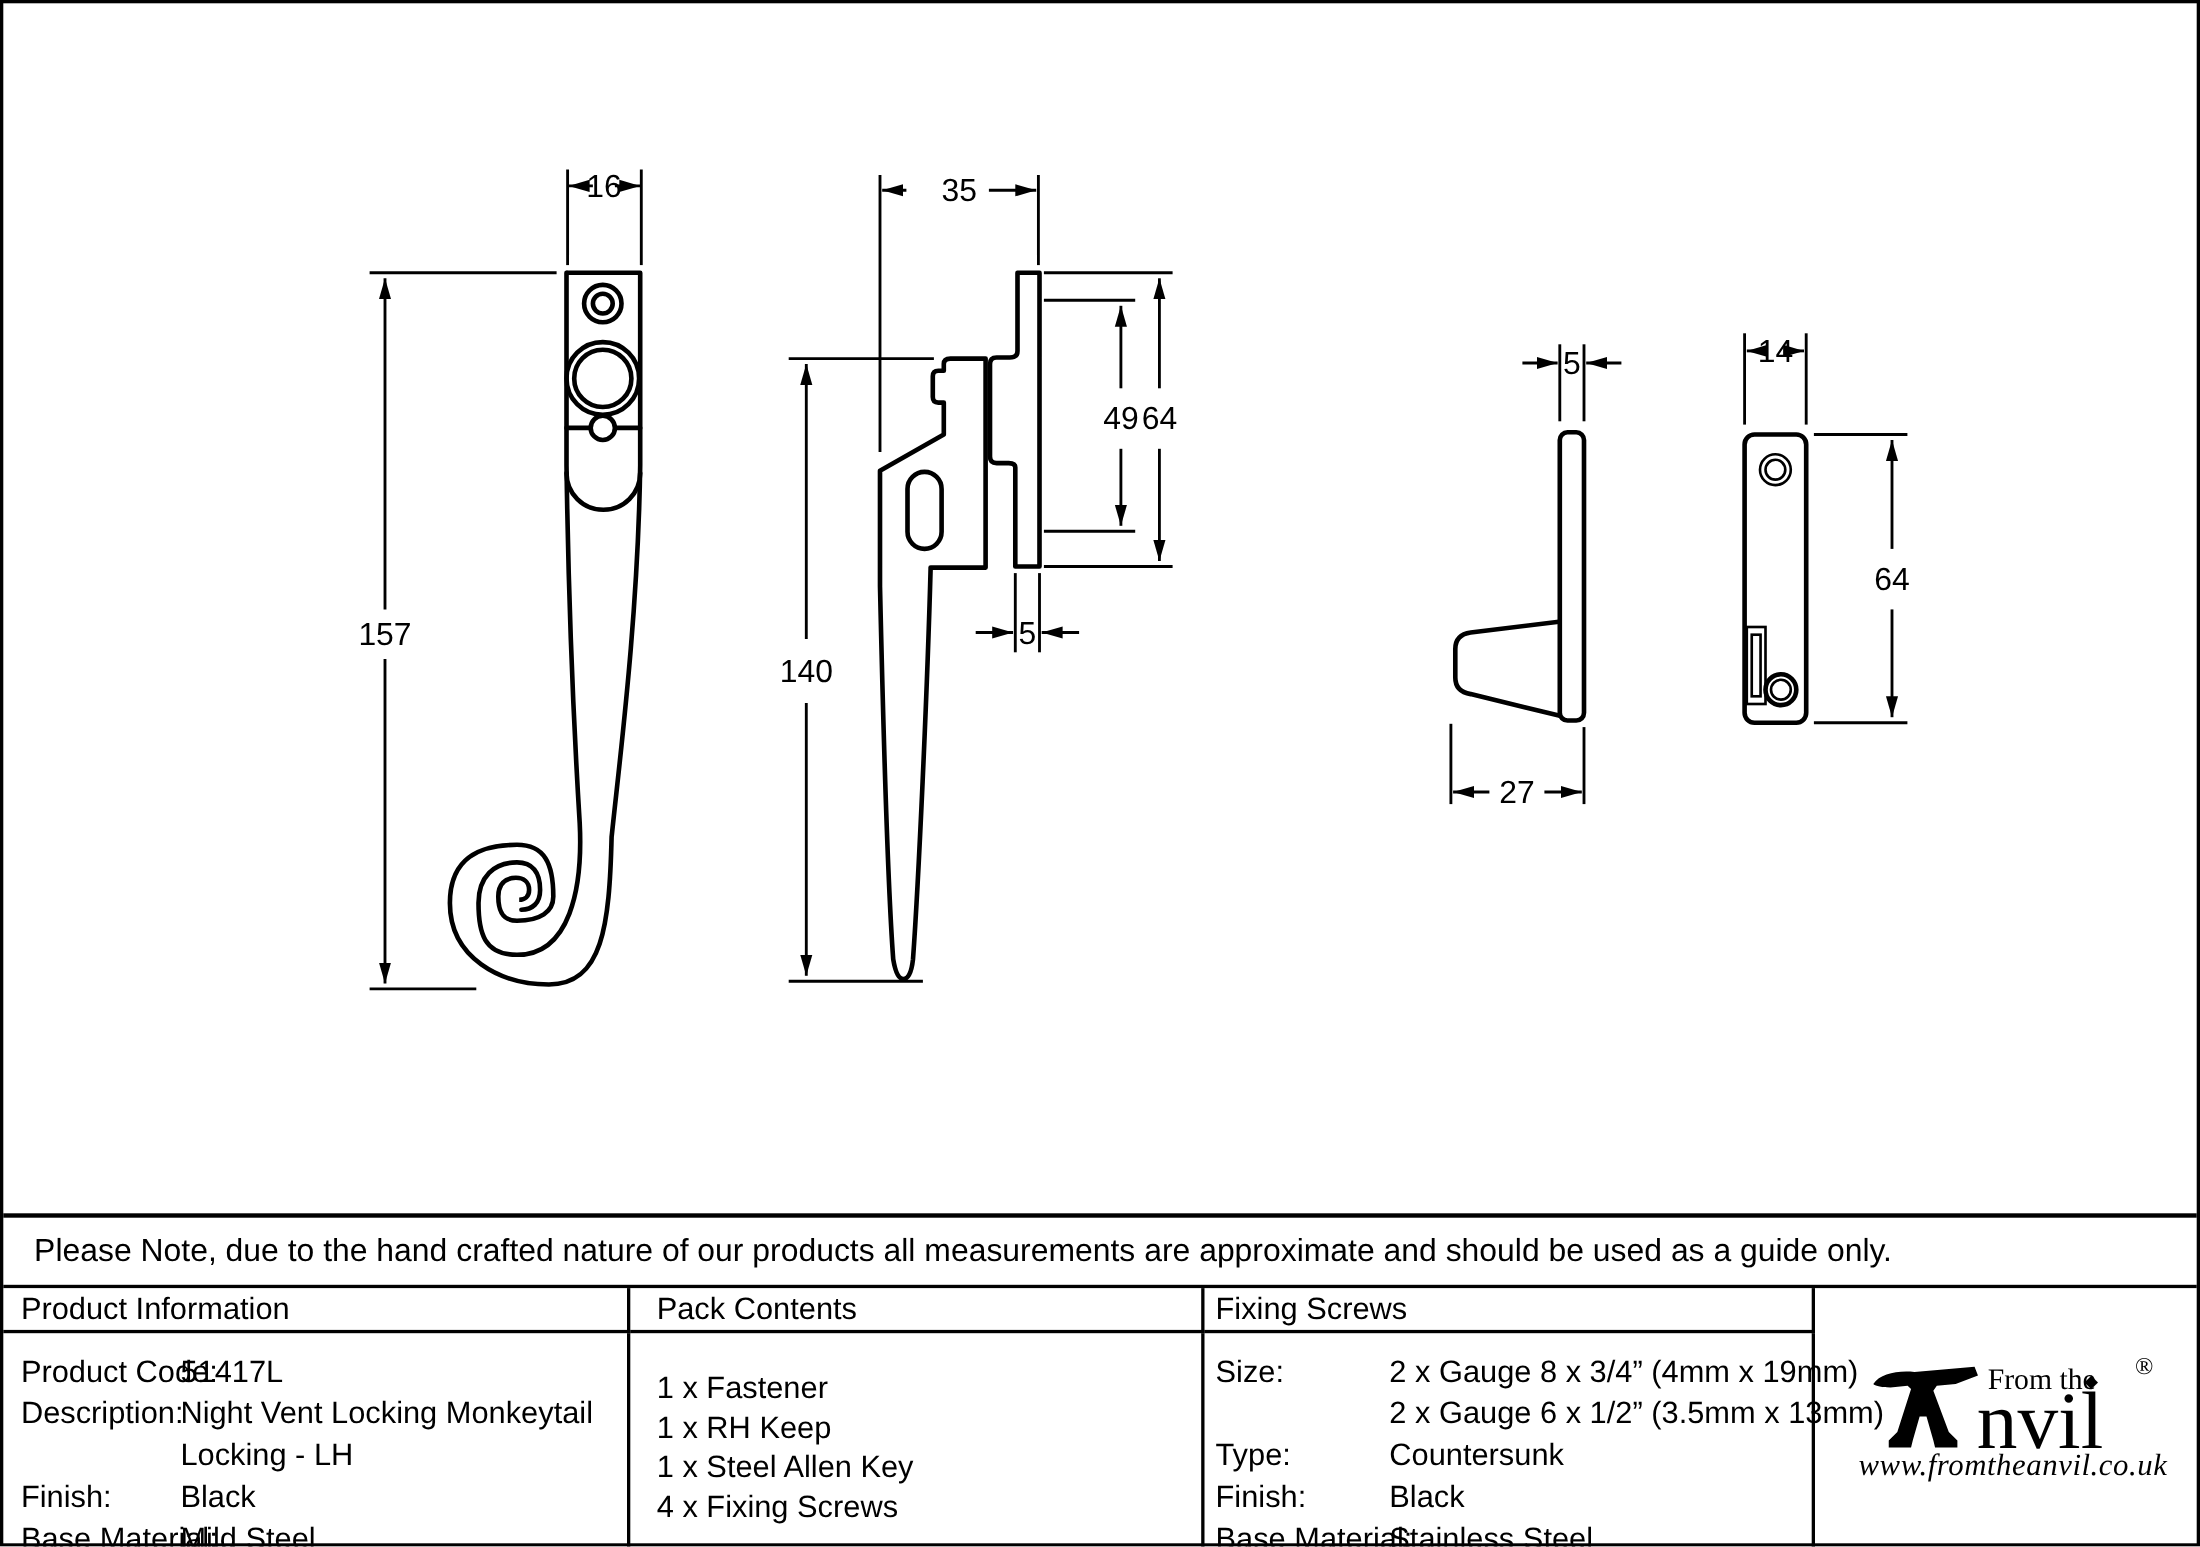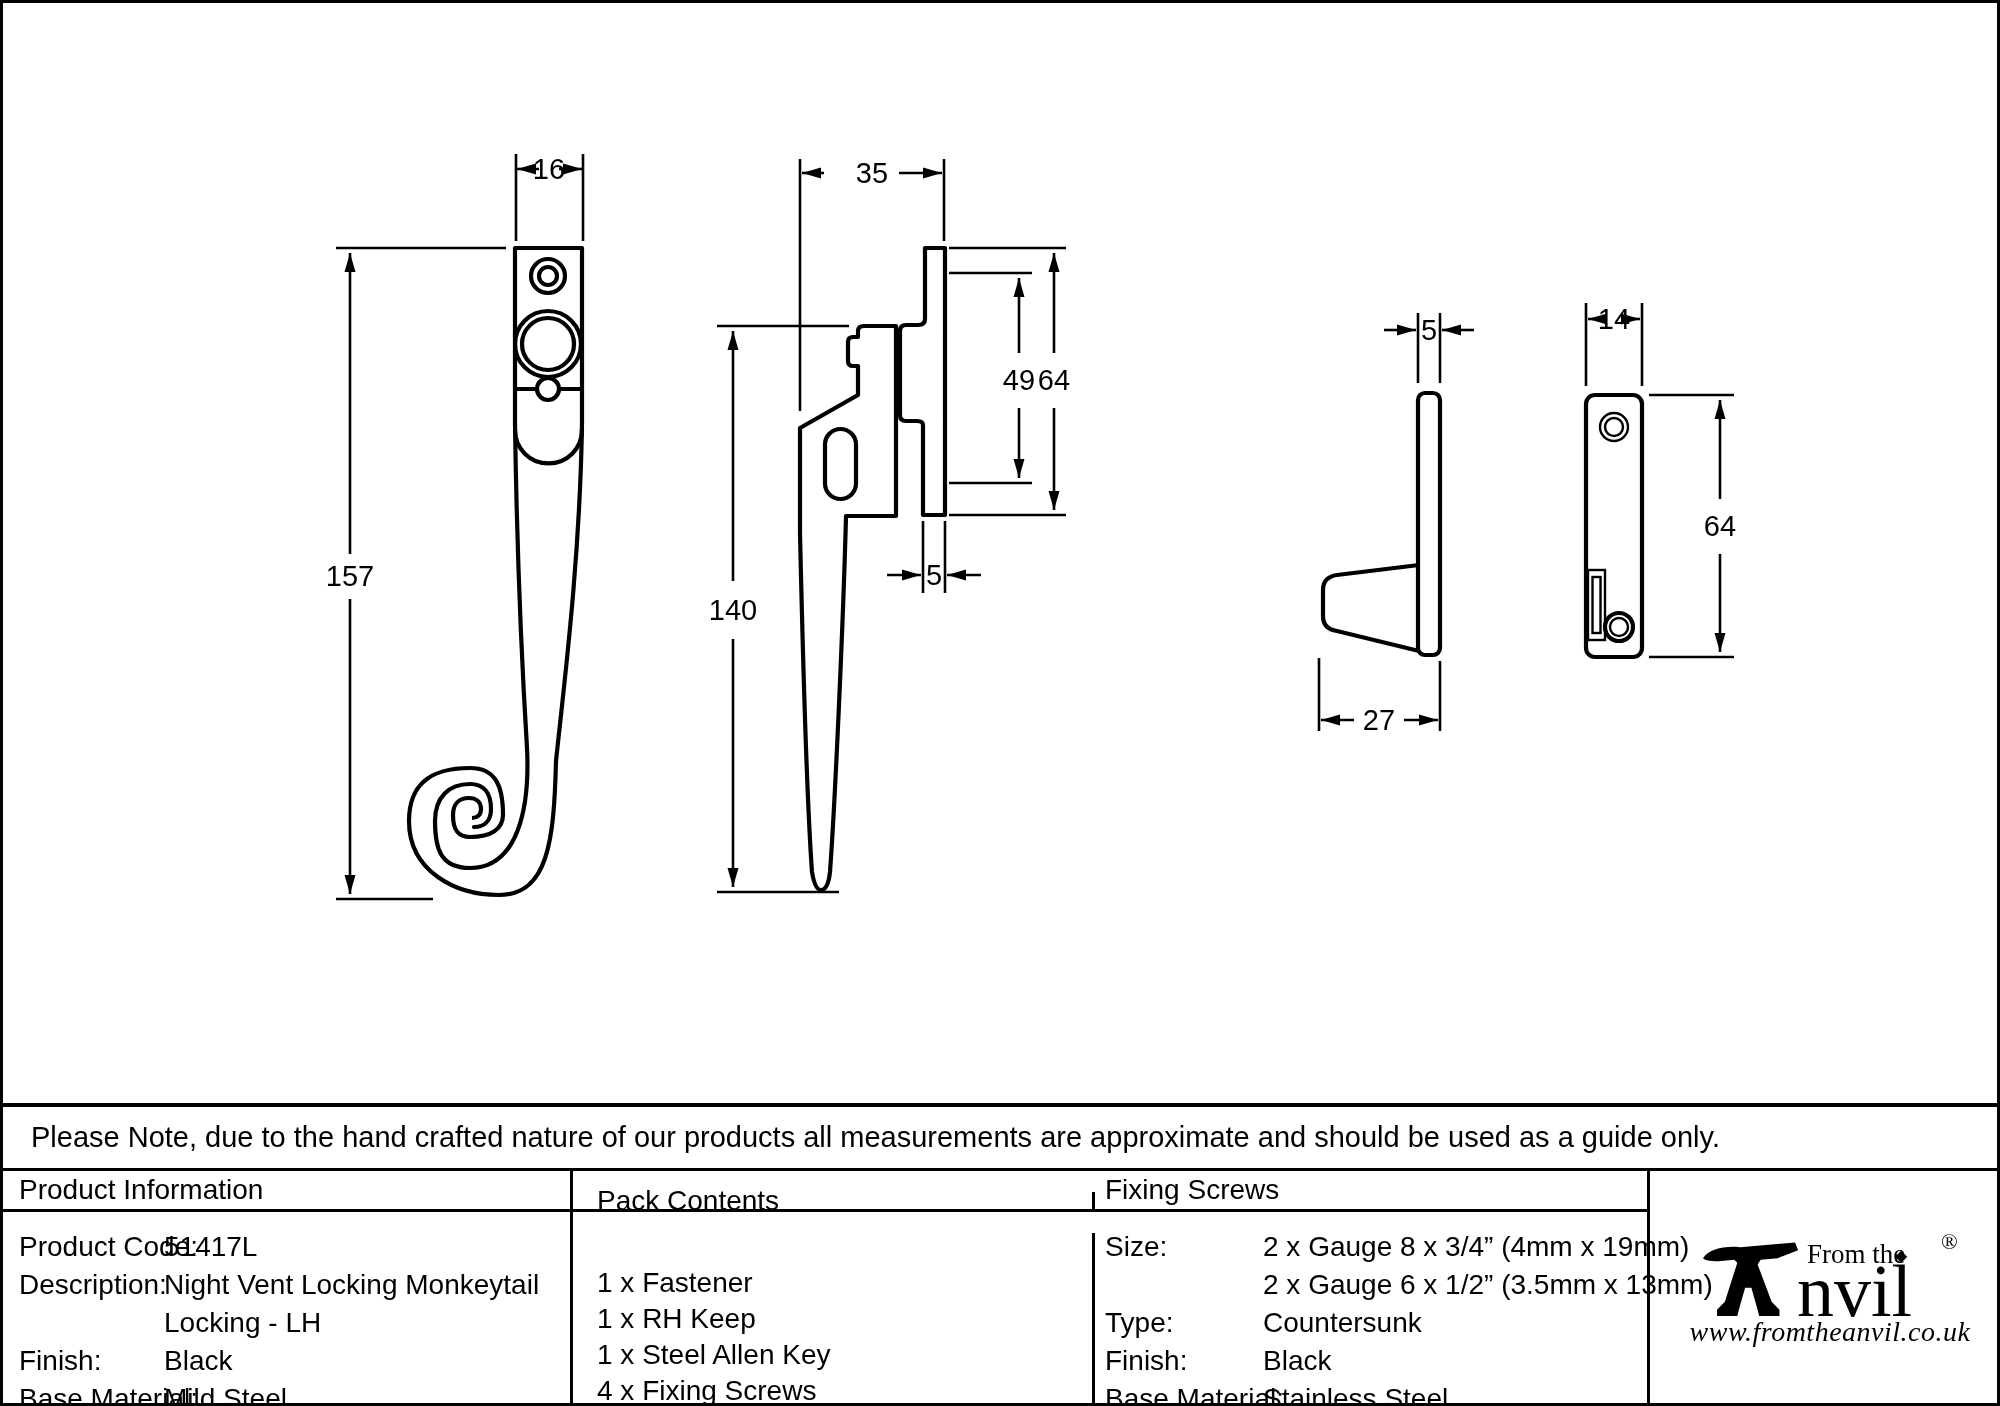--- a/index.html
+++ b/index.html
@@ -22,21 +22,21 @@
   }
   #info-table{
     display:grid;height:238px;
     grid-template-columns:570px 522px 555px 1fr;
     grid-template-rows:41px 197px;
   }
   .hcell{border-right:3px solid #000;border-bottom:3px solid #000;
     display:flex;align-items:center;font-size:28px;}
   .dcell{border-right:3px solid #000;padding-top:16px;font-size:28px;line-height:38px;white-space:nowrap;}
   .h1,.d1{padding-left:16px;}
-  .h2,.d2{padding-left:24px;margin-top:21px;}
+  .h2,.d2{padding-left:24px;}
   .h3,.d3{padding-left:10px;}
   .d2{line-height:36px;padding-top:32px;}
   .kv{display:grid;grid-template-columns:145px auto;}
   .kv3{display:grid;grid-template-columns:158px auto;}
   #logo-cell{grid-row:1 / span 2;grid-column:4;position:relative;}
   #logo-cell svg{position:absolute;left:0;top:0;}
   .serif{font-family:"Liberation Serif",serif;}
 </style>
 </head>
 <body>

